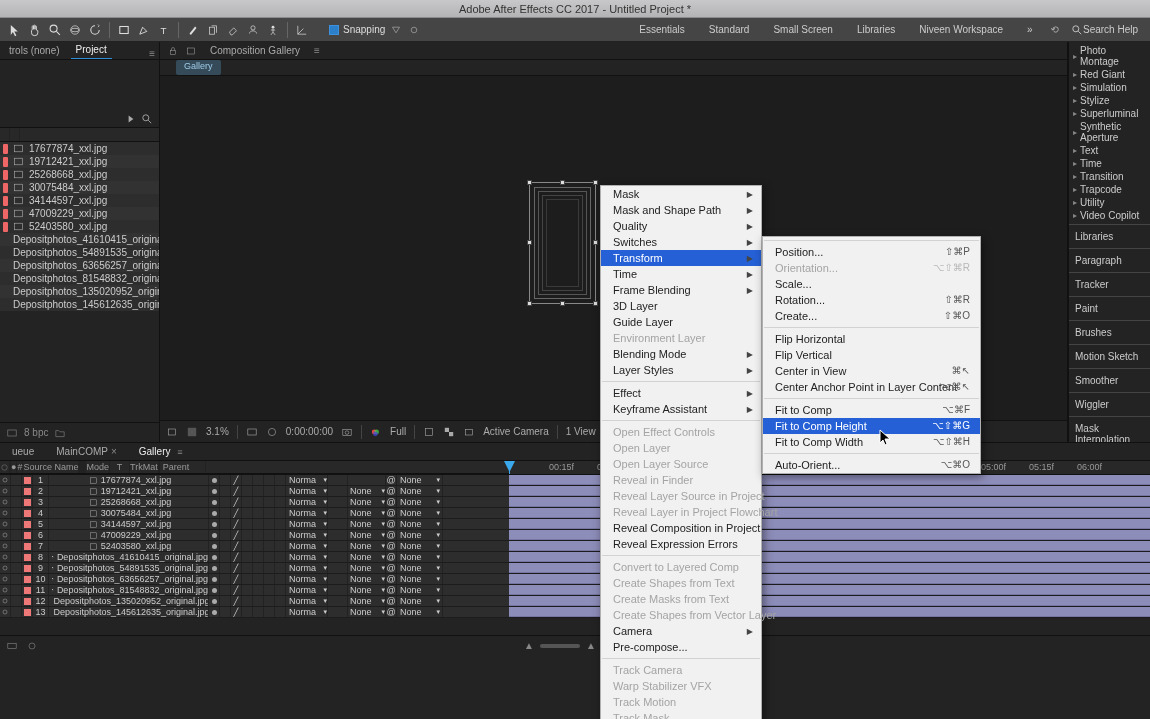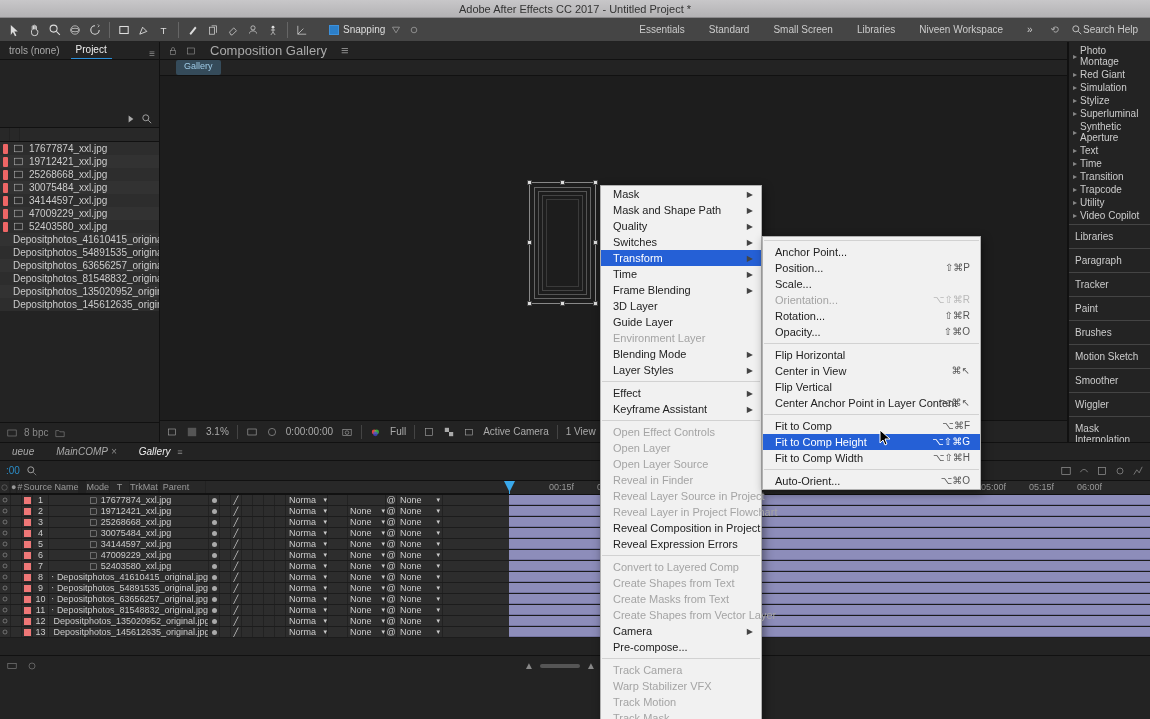--- a/index.html
+++ b/index.html
@@ -27,21 +27,21 @@
 .proj-toolbar { height:18px; background:#232323; border-bottom:1px solid #111; display:flex; align-items:center; gap:4px; padding:0 6px; justify-content:flex-end;}
 .proj-toolbar .ic { width:12px; height:12px; }
 .file-list { flex:1; background:#232323; overflow:hidden; }
 .file-row { display:flex; align-items:center; gap:5px; padding:1px 3px; font-size:10px; color:#ccc; background:#323232; }
 .file-row:nth-child(odd){ background:#2d2d2d; }
 .file-row .tag { width:5px; height:10px; background:#e66; border-radius:1px;}
 .file-row .fic { width:11px; height:11px; }
 .proj-footer { height:20px; display:flex; align-items:center; padding:0 6px; color:#888; gap:6px; background:#232323; border-top:1px solid #111;}
 
 .viewer { flex:1; background:#1a1a1a; display:flex; flex-direction:column; position:relative; border-right:1px solid #111;}
-.viewer-tabs { height:18px; background:#232323; border-bottom:1px solid #111; display:flex; align-items:center; padding:0 8px; gap:8px; font-size:13px; color:#aaa;}
+.viewer-tabs { height:18px; background:#232323; border-bottom:1px solid #111; display:flex; align-items:center; padding:0 8px; gap:8px; font-size:10px; color:#aaa;}
 .viewer-tabs .vtab { padding:2px 6px; }
 .viewer-sub { height:16px; background:#232323; border-bottom:1px solid #111; display:flex; padding:0 16px;}
 .viewer-sub .chip { background:#354b5a; color:#9ecae6; padding:1px 8px; border-radius:2px; font-size:9px; }
 .canvas { flex:1; background:#1d1d1d; position:relative; }
 .selected-obj { position:absolute; left:369px; top:106px; width:67px; height:122px; border:1px solid #888; }
 .selected-obj .hnd { position:absolute; width:5px; height:5px; background:#ddd; border:1px solid #444;}
 .selected-obj .hnd.tl{left:-3px;top:-3px;} .selected-obj .hnd.tr{right:-3px;top:-3px;}
 .selected-obj .hnd.bl{left:-3px;bottom:-3px;} .selected-obj .hnd.br{right:-3px;bottom:-3px;}
 .selected-obj .hnd.tm{left:50%;top:-3px;margin-left:-3px;} .selected-obj .hnd.bm{left:50%;bottom:-3px;margin-left:-3px;}
 .selected-obj .hnd.ml{left:-3px;top:50%;margin-top:-3px;} .selected-obj .hnd.mr{right:-3px;top:50%;margin-top:-3px;}
@@ -50,21 +50,21 @@
 .tiny-ic{width:12px;height:12px;}
 
 .right-panel { width:82px; background:#232323; display:flex; flex-direction:column; font-size:10px; border-left:1px solid #111;}
 .rp-list { padding:2px 2px; }
 .rp-item { padding:1px 2px; color:#ccc; display:flex; align-items:center; gap:3px; }
 .rp-item .ar{ color:#888; font-size:8px;}
 .rp-section { border-top:1px solid #444; padding:6px 6px; color:#ccc; }
 
 .timeline-area { position:relative; background:#232323; height:279px; border-top:1px solid #111; }
 .tl-tabs { height:18px; background:#232323; display:flex; align-items:flex-end; padding:0 6px; gap:10px; font-size:10px; border-bottom:1px solid #111;}
-.tl-tabs .tt { padding:0 6px 3px; color:#aaa; position:relative;font-style:italic;}
+.tl-tabs .tt { padding:0 6px 3px; color:#aaa; position:relative;}
 .tl-tabs .tt.active { color:#eee; }
 .tl-tabs .tt .tclose { margin-left:4px; color:#888; font-size:9px;}
 .tl-tabs .closex { color:#888; margin-left:3px;}
 .tl-tools { height:20px; display:flex; align-items:center; padding:0 6px; gap:6px; border-bottom:1px solid #111; background:#232323;}
 .tl-tools .timecode{ color:#2b8cc6; font-size:10px;}
 .tl-time { position:absolute; font-size:9px; color:#999; bottom:2px;}
 .playhead { position:absolute; left:0; top:0; bottom:0; width:1px; background:#3aa8ea; }
 .playhead .cap { position:absolute; top:0; left:-5px; width:11px; height:11px; background:#3aa8ea; clip-path: polygon(0 0,100% 0,50% 100%); }
 .tl-rows { position:relative; background:#232323; height: 160px; overflow:hidden;}
 
@@ -487,43 +487,20 @@
         <div class="rp-section">Character</div>
       </div>
   </div>
 </div>
 
 <div class="timeline-area">
   <div class="tl-tabs">
     <span class="tt">ueue</span>
     <span class="tt"><span>MainCOMP</span><span class="closex">×</span></span>
     <span class="tt active"><span>Gallery</span> <span class="tclose">≡</span></span>
-  </div>
-  <div class="tl-tools">
-    <span class="timecode">:00</span>
-    <svg class="tiny-ic" viewBox="0 0 20 20">
-        <circle cx="8" cy="8" r="5" fill="none" stroke="#aaa" stroke-width="1.5"></circle>
-        <line x1="12" y1="12" x2="17" y2="17" stroke="#aaa"></line>
-      </svg>
-    <div style="flex:1"></div>
-    <svg class="tiny-ic" viewBox="0 0 20 20">
-        <rect x="3" y="4" width="14" height="12" fill="none" stroke="#aaa"></rect>
-      </svg>
-    <svg class="tiny-ic" viewBox="0 0 20 20">
-        <path d="M4 12c3-6 9-6 12 0" fill="none" stroke="#aaa"></path>
-      </svg>
-    <svg class="tiny-ic" viewBox="0 0 20 20">
-        <rect x="4" y="4" width="12" height="12" fill="none" stroke="#aaa"></rect>
-      </svg>
-    <svg class="tiny-ic" viewBox="0 0 20 20">
-        <circle cx="10" cy="10" r="5" fill="none" stroke="#aaa"></circle>
-      </svg>
-    <svg class="tiny-ic" viewBox="0 0 20 20">
-        <path d="M3 16l5-8 4 5 5-10" fill="none" stroke="#aaa"></path>
-      </svg>
   </div>
 
   <div style="display:flex;border-bottom:1px solid #111;background:#282828;">
     <div class="layer-col-head">
       <div class="c smallc">
           <svg width="9" height="9" viewBox="0 0 20 20">
             <circle cx="10" cy="10" r="6" fill="none" stroke="#888"></circle>
           </svg>
         </div>
       <div class="c smallc"></div>
@@ -1059,30 +1036,29 @@
   <div class="sep"></div>
   <div class="mi dis">Track Camera</div>
   <div class="mi dis">Warp Stabilizer VFX</div>
   <div class="mi dis">Track Motion</div>
   <div class="mi dis">Track Mask</div>
 
 </div>
 
 <div class="context-menu submenu" style="left:762px; top:236px; width:219px;">
   <div class="sep"></div>
-  <div class="mi">Anchor Point...</div>
   <div class="mi"><span>Position...</span><span class="sc">⇧⌘P</span></div>
+  <div class="mi dis"><span>Orientation...</span><span class="sc">⌥⇧⌘R</span></div>
   <div class="mi">Scale...</div>
-  <div class="mi dis"><span>Orientation...</span><span class="sc">⌥⇧⌘R</span></div>
   <div class="mi"><span>Rotation...</span><span class="sc">⇧⌘R</span></div>
-  <div class="mi"><span>Opacity...</span><span class="sc">⇧⌘O</span></div>
+  <div class="mi"><span>Create...</span><span class="sc">⇧⌘O</span></div>
   <div class="sep"></div>
   <div class="mi">Flip Horizontal</div>
+  <div class="mi">Flip Vertical</div>
   <div class="mi"><span>Center in View</span><span class="sc">⌘↖</span></div>
-  <div class="mi">Flip Vertical</div>
   <div class="mi"><span>Center Anchor Point in Layer Content</span><span class="sc">⌥⌘↖</span></div>
   <div class="sep"></div>
   <div class="mi"><span>Fit to Comp</span><span class="sc">⌥⌘F</span></div>
   <div class="mi hl"><span>Fit to Comp Height</span><span class="sc">⌥⇧⌘G</span></div>
   <div class="mi"><span>Fit to Comp Width</span><span class="sc">⌥⇧⌘H</span></div>
   <div class="sep"></div>
   <div class="mi"><span>Auto-Orient...</span><span class="sc">⌥⌘O</span></div>
 </div>
 
 <svg class="cursor-arrow" style="left:879px;top:429px;" width="14" height="18" viewBox="0 0 14 18">

